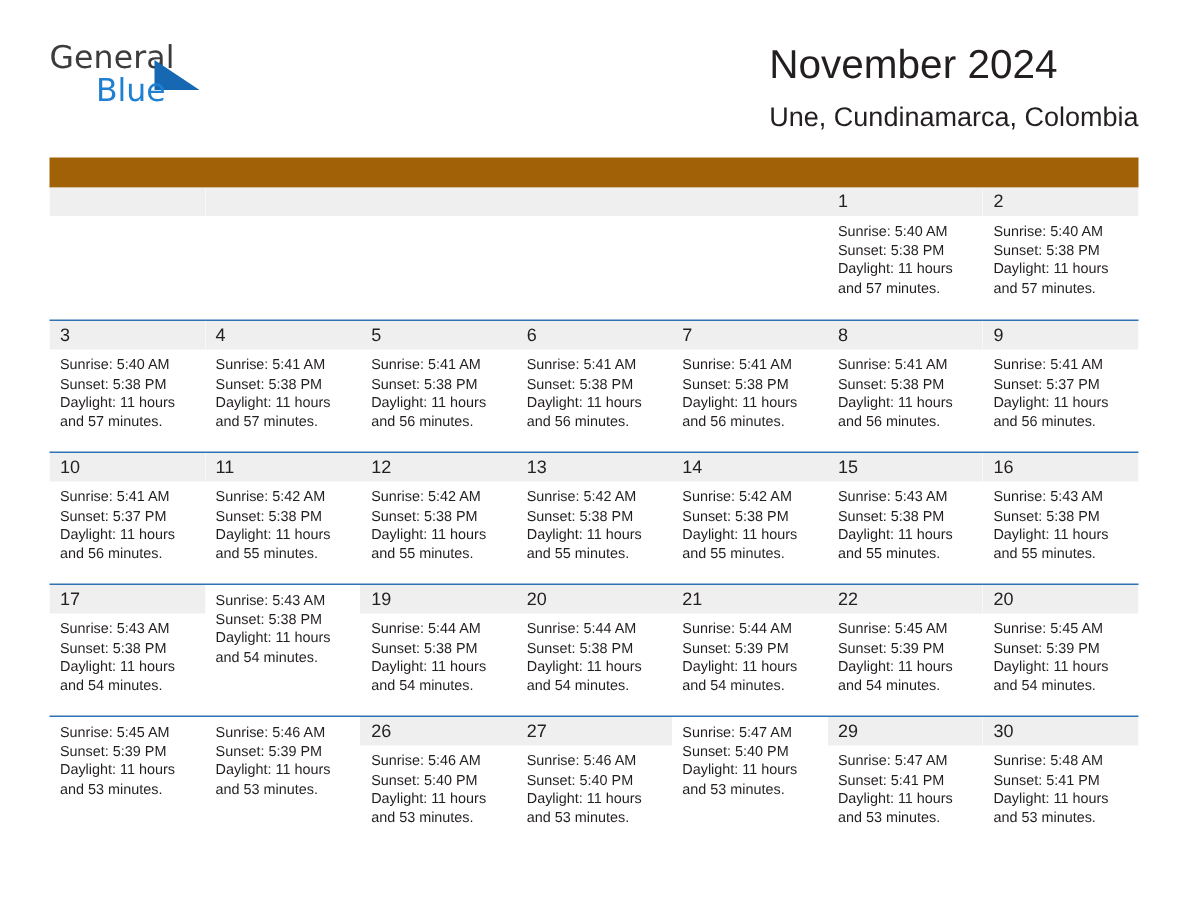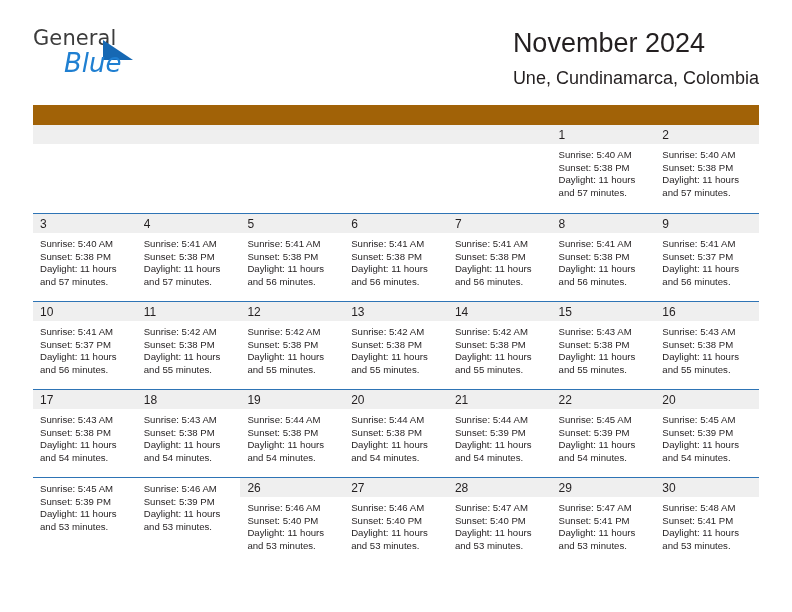--- a/index.html
+++ b/index.html
@@ -52,25 +52,24 @@
     top: 14px;
     width: 0;
     height: 0;
     border-left: 30px solid #1668b3;
     border-top: 20px solid transparent;
   }
   .logo-blue {
     position: absolute;
     left: 31px;
     top: 22px;
-    font-size: 26px;
+    font-size: 21px;
     color: #1f7fd1;
     font-family: "DejaVu Sans", sans-serif;
     font-weight: 400;
-    font-style: italic;
   }
   .title-block {
     position: absolute;
     right: 0;
     top: 0;
     text-align: left;
   }
   .cal-title {
     font-size: 27px;
     font-weight: 400;
@@ -346,21 +345,20 @@
           <div class="day">
             <div class="day-num-band"><span class="day-num">17</span></div>
             <div class="day-body">
               <div class="detail-line">Sunrise: 5:43 AM</div>
               <div class="detail-line">Sunset: 5:38 PM</div>
               <div class="detail-line">Daylight: 11 hours</div>
               <div class="detail-line">and 54 minutes.</div>
             </div>
           </div>
           <div class="day">
-            <div class="day-num-band"><span class="day-num">18</span></div>
             <div class="day-body">
               <div class="detail-line">Sunrise: 5:43 AM</div>
               <div class="detail-line">Sunset: 5:38 PM</div>
               <div class="detail-line">Daylight: 11 hours</div>
               <div class="detail-line">and 54 minutes.</div>
             </div>
           </div>
           <div class="day">
             <div class="day-num-band"><span class="day-num">19</span></div>
             <div class="day-body">
@@ -436,21 +434,20 @@
           <div class="day">
             <div class="day-num-band"><span class="day-num">27</span></div>
             <div class="day-body">
               <div class="detail-line">Sunrise: 5:46 AM</div>
               <div class="detail-line">Sunset: 5:40 PM</div>
               <div class="detail-line">Daylight: 11 hours</div>
               <div class="detail-line">and 53 minutes.</div>
             </div>
           </div>
           <div class="day">
-            <div class="day-num-band"><span class="day-num">28</span></div>
             <div class="day-body">
               <div class="detail-line">Sunrise: 5:47 AM</div>
               <div class="detail-line">Sunset: 5:40 PM</div>
               <div class="detail-line">Daylight: 11 hours</div>
               <div class="detail-line">and 53 minutes.</div>
             </div>
           </div>
           <div class="day">
             <div class="day-num-band"><span class="day-num">29</span></div>
             <div class="day-body">

